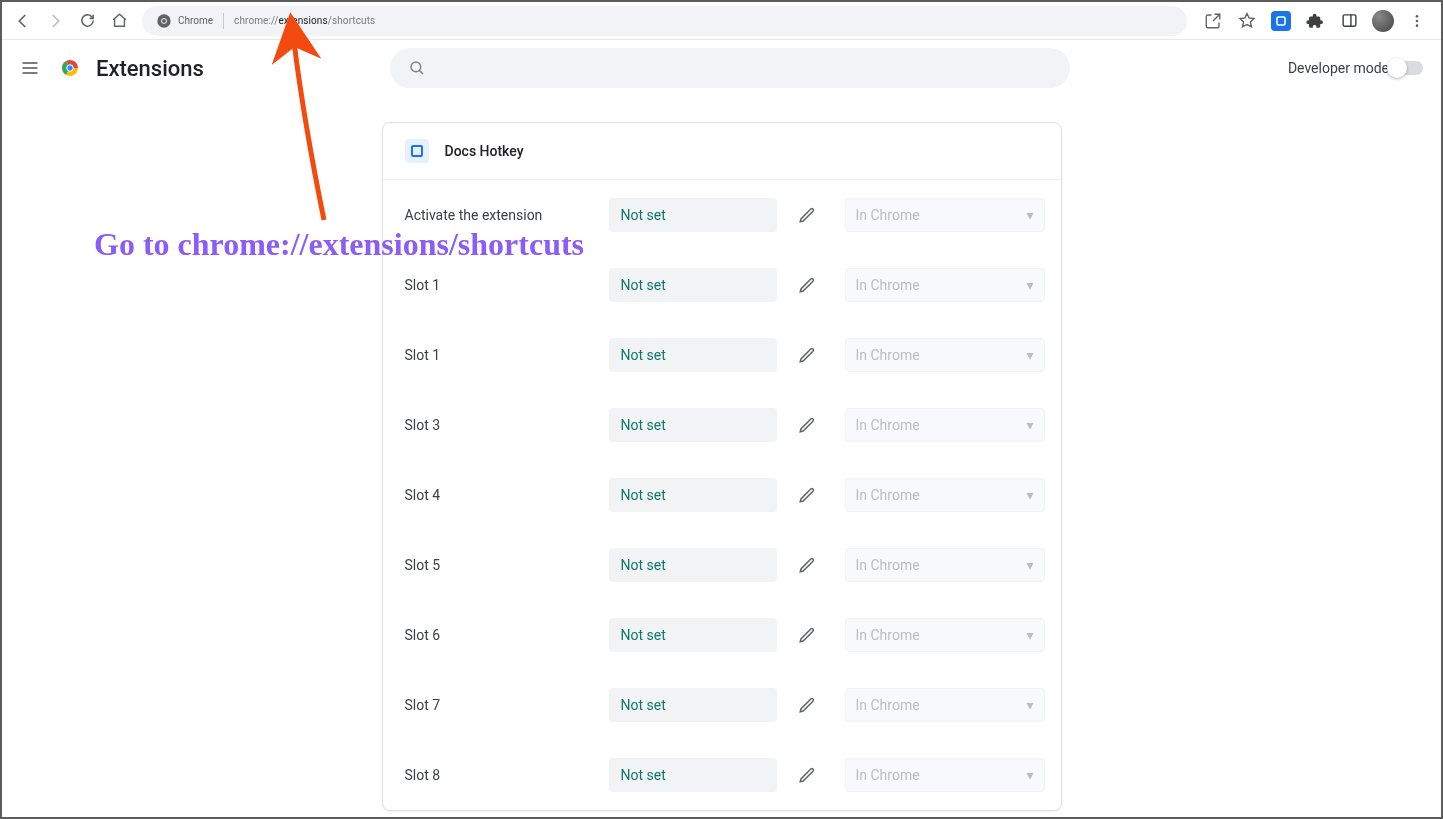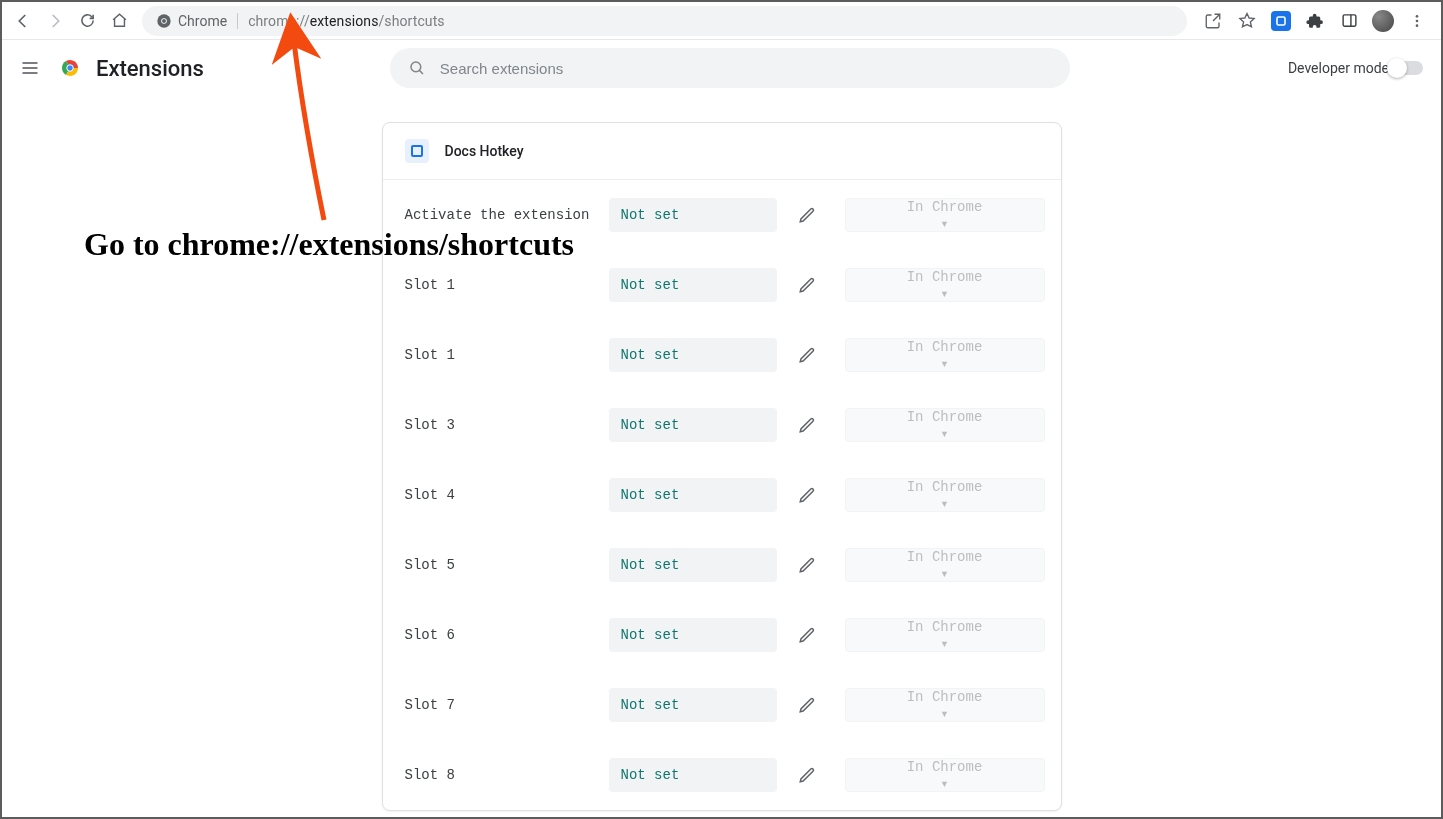--- a/index.html
+++ b/index.html
@@ -26,21 +26,21 @@
   .omnibox {
     flex: 1;
     height: 30px;
     background: #f1f3f4;
     border-radius: 15px;
     display: flex;
     align-items: center;
     padding: 9px 14px;
     margin: 0 6px;
     color: #5f6368;
-    font-size: 14px;
+    font-size: 10px;
     gap: 10px;
   }
   .omnibox .site-chip {
     display: flex; align-items: center; gap: 6px;
     color: #5f6368;
   }
   .omnibox .divider { width:1px; height:16px; background:#c8c8c8; }
   .omnibox .url { color:#7a7d81; letter-spacing:.1px; }
   .omnibox .url .strong { color:#202124; }
   .toolbar-right { display:flex; align-items:center; gap:6px; padding:0 4px; }
@@ -101,47 +101,46 @@
   .ext-icon-box { width:24px; height:24px; border-radius:4px; background:#e8f0fe; display:flex; align-items:center; justify-content:center; }
   .ext-icon-box .sq { width:12px; height:12px; border:2px solid #1a73e8; border-radius:2px; }
   .ext-name { font-size:14px; color:#202124; font-weight:500; }
 
   .row {
     display:grid;
     grid-template-columns: 190px 168px 40px 200px;
     align-items:center;
     gap:14px;
     padding:18px 22px;
-    font-family:Liberation Mono, monospace;
   }
   .row-label { font-size:14px; color:#3c4043; }
   .shortcut-field {
     height:34px; background:#f1f3f4; border-radius:4px;
     display:flex; align-items:center; padding:0 12px;
     color:#0f766e; font-size:14px;
   }
   .edit-btn { width:32px; height:32px; display:flex; align-items:center; justify-content:center; color:#5f6368; border-radius:50%; }
   .scope-select {
     height:34px; background:#f8f9fa; border:1px solid #f1f3f4; border-radius:4px;
     display:flex; align-items:center; justify-content:space-between;
-    padding:0 10px; color:#bdbdbd; font-size:14px;flex-direction:column;
+    padding:0 10px; color:#bdbdbd; font-size:14px;
   }
   .scope-select .tri { color:#bdbdbd; }
 
   
   .content-scroll::-webkit-scrollbar { width:16px; }
   .content-scroll::-webkit-scrollbar-track { background:#f6f6f6; }
   .content-scroll::-webkit-scrollbar-thumb { background:#c9c9c9; border-radius:2px; }
 
   
   .annotation { position:absolute; left:0; top:0; width:100%; height:100%; pointer-events:none; }
   .anno-text {
-    position:absolute; left:82px; top:224px;
+    position:absolute; left:92px; top:224px;
     font-family: 'Comic Sans MS', 'Segoe Script', cursive;
-    font-size:32px; color:#000000; font-weight:600;
+    font-size:32px; color:#8b5cf6; font-weight:600;
     white-space:nowrap;
   }
 </style>
 </head>
 <body>
 
 <div class="browser-toolbar">
   <div class="nav-btn">
     <svg width="18" height="18" viewBox="0 0 24 24" fill="none" stroke="currentColor" stroke-width="2.2">
         <path d="M15 4l-8 8 8 8"></path>
@@ -241,21 +240,20 @@
     <circle cx="24" cy="24" r="6.5" fill="#4285F4"></circle>
     <circle cx="24" cy="24" r="6.5" fill="none" stroke="#fff" stroke-width="2"></circle>
   </svg>
   <div class="page-title">Extensions</div>
 
   <div class="search-box">
     <svg width="18" height="18" viewBox="0 0 24 24" fill="none" stroke="#80868b" stroke-width="2">
         <circle cx="10.5" cy="10.5" r="6.5"></circle>
         <line x1="20" y1="20" x2="15.2" y2="15.2"></line>
       </svg>
-    <input type="text" placeholder="Search extensions" style="">
   </div>
 
   <div class="dev-mode">
     <span>Developer mode</span>
     <div class="toggle"></div>
   </div>
 </div>
 
 <div class="content-scroll">
   <div class="content-inner">

